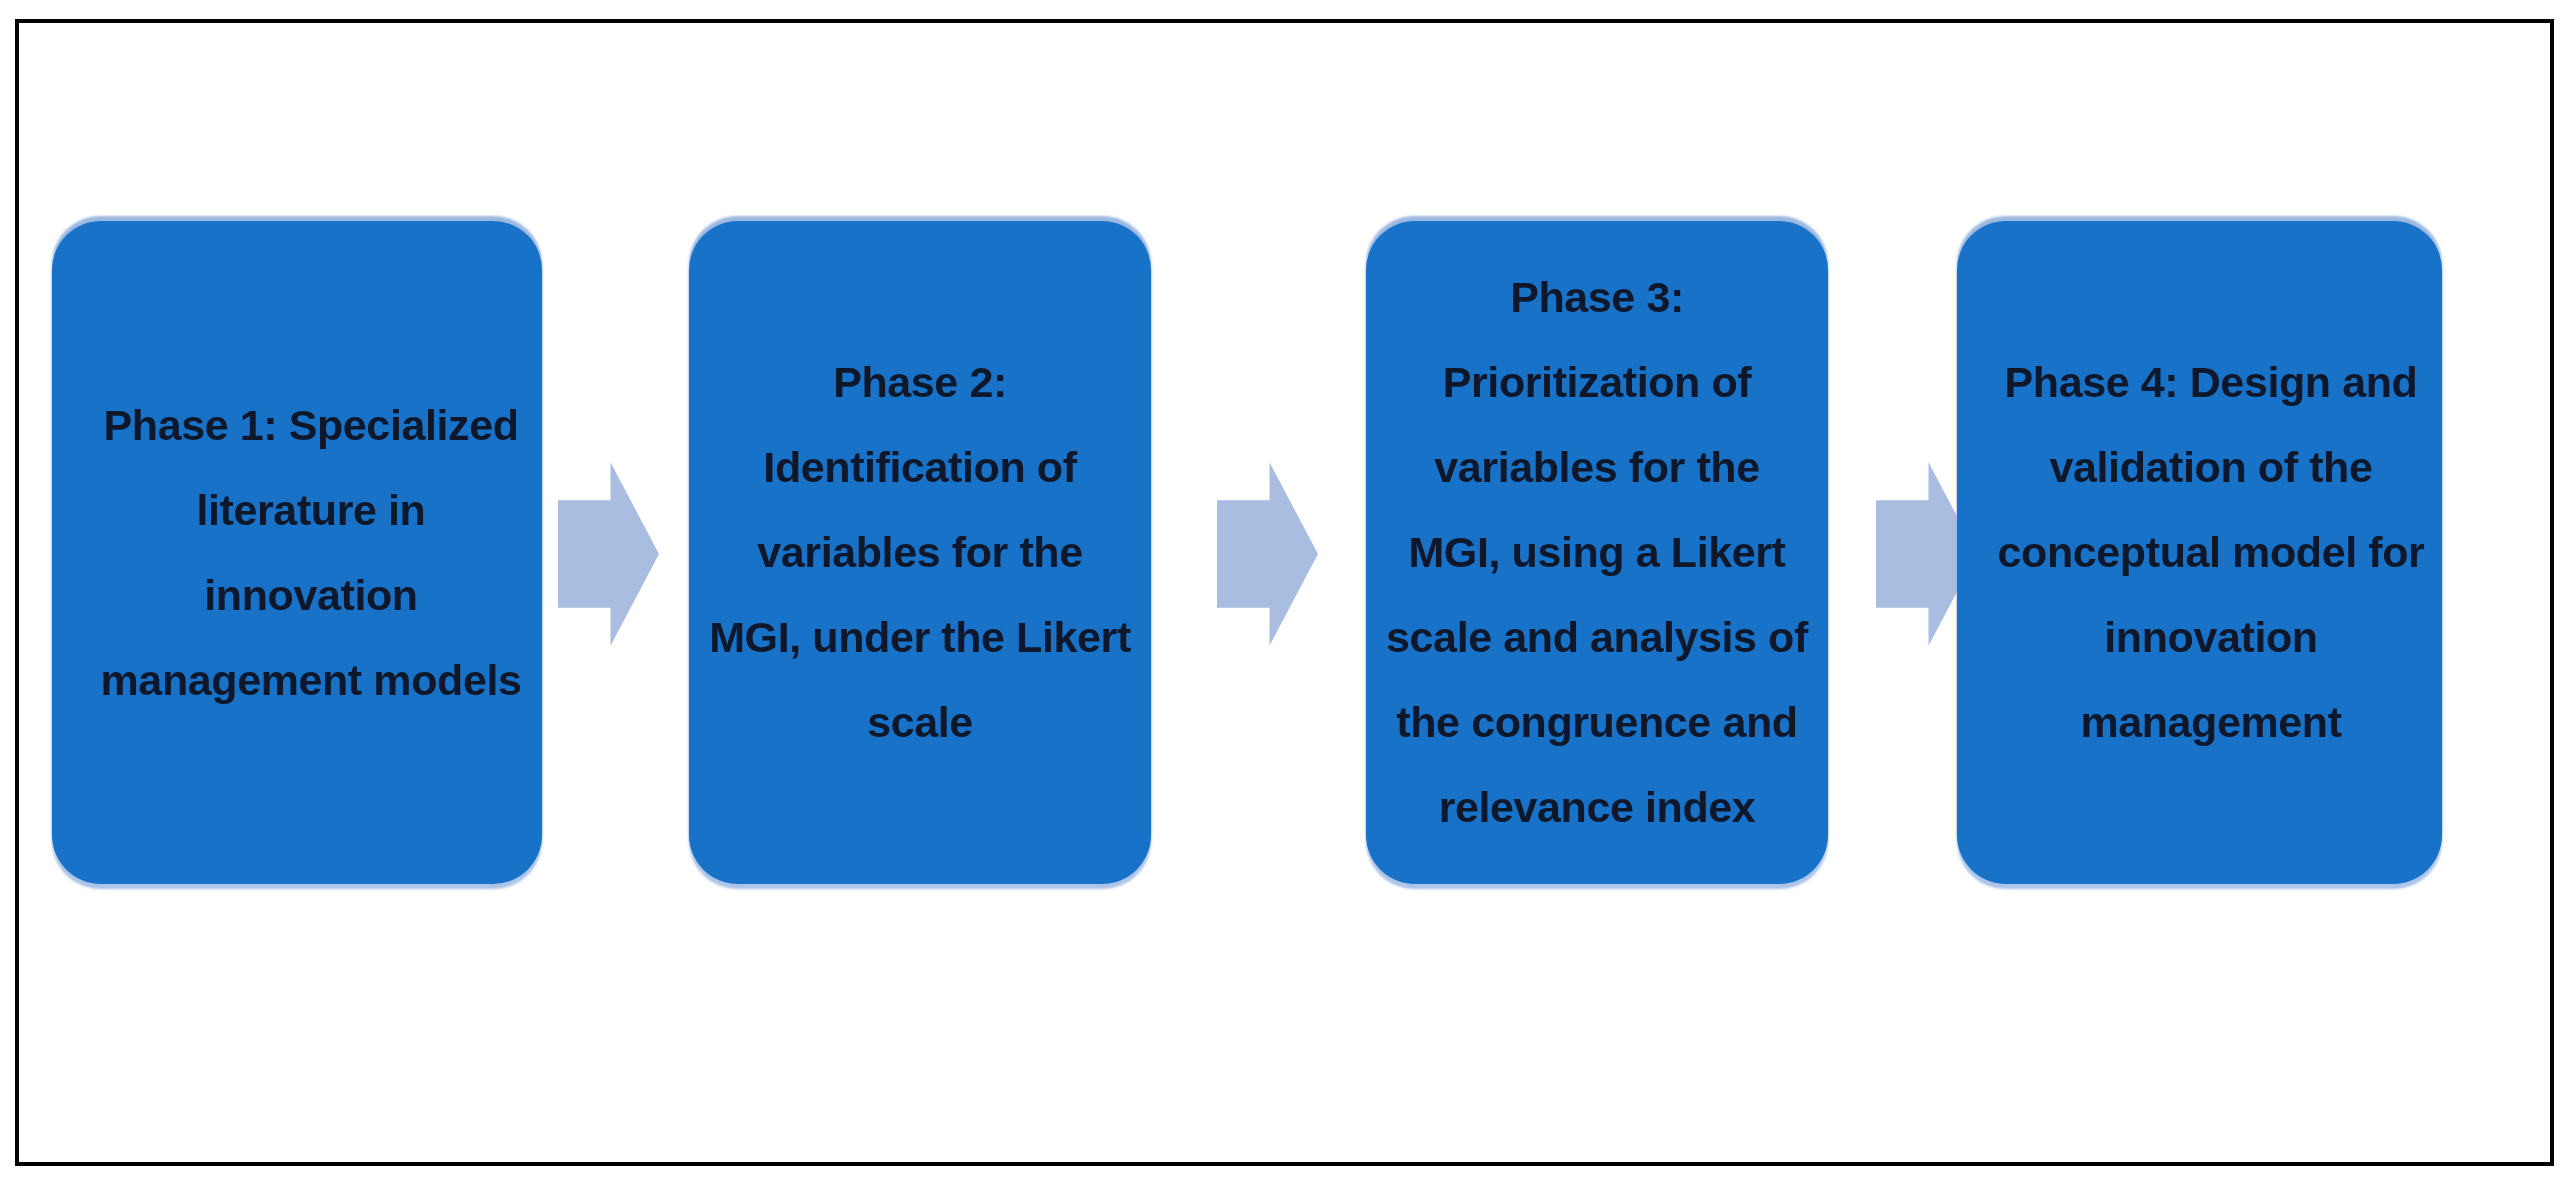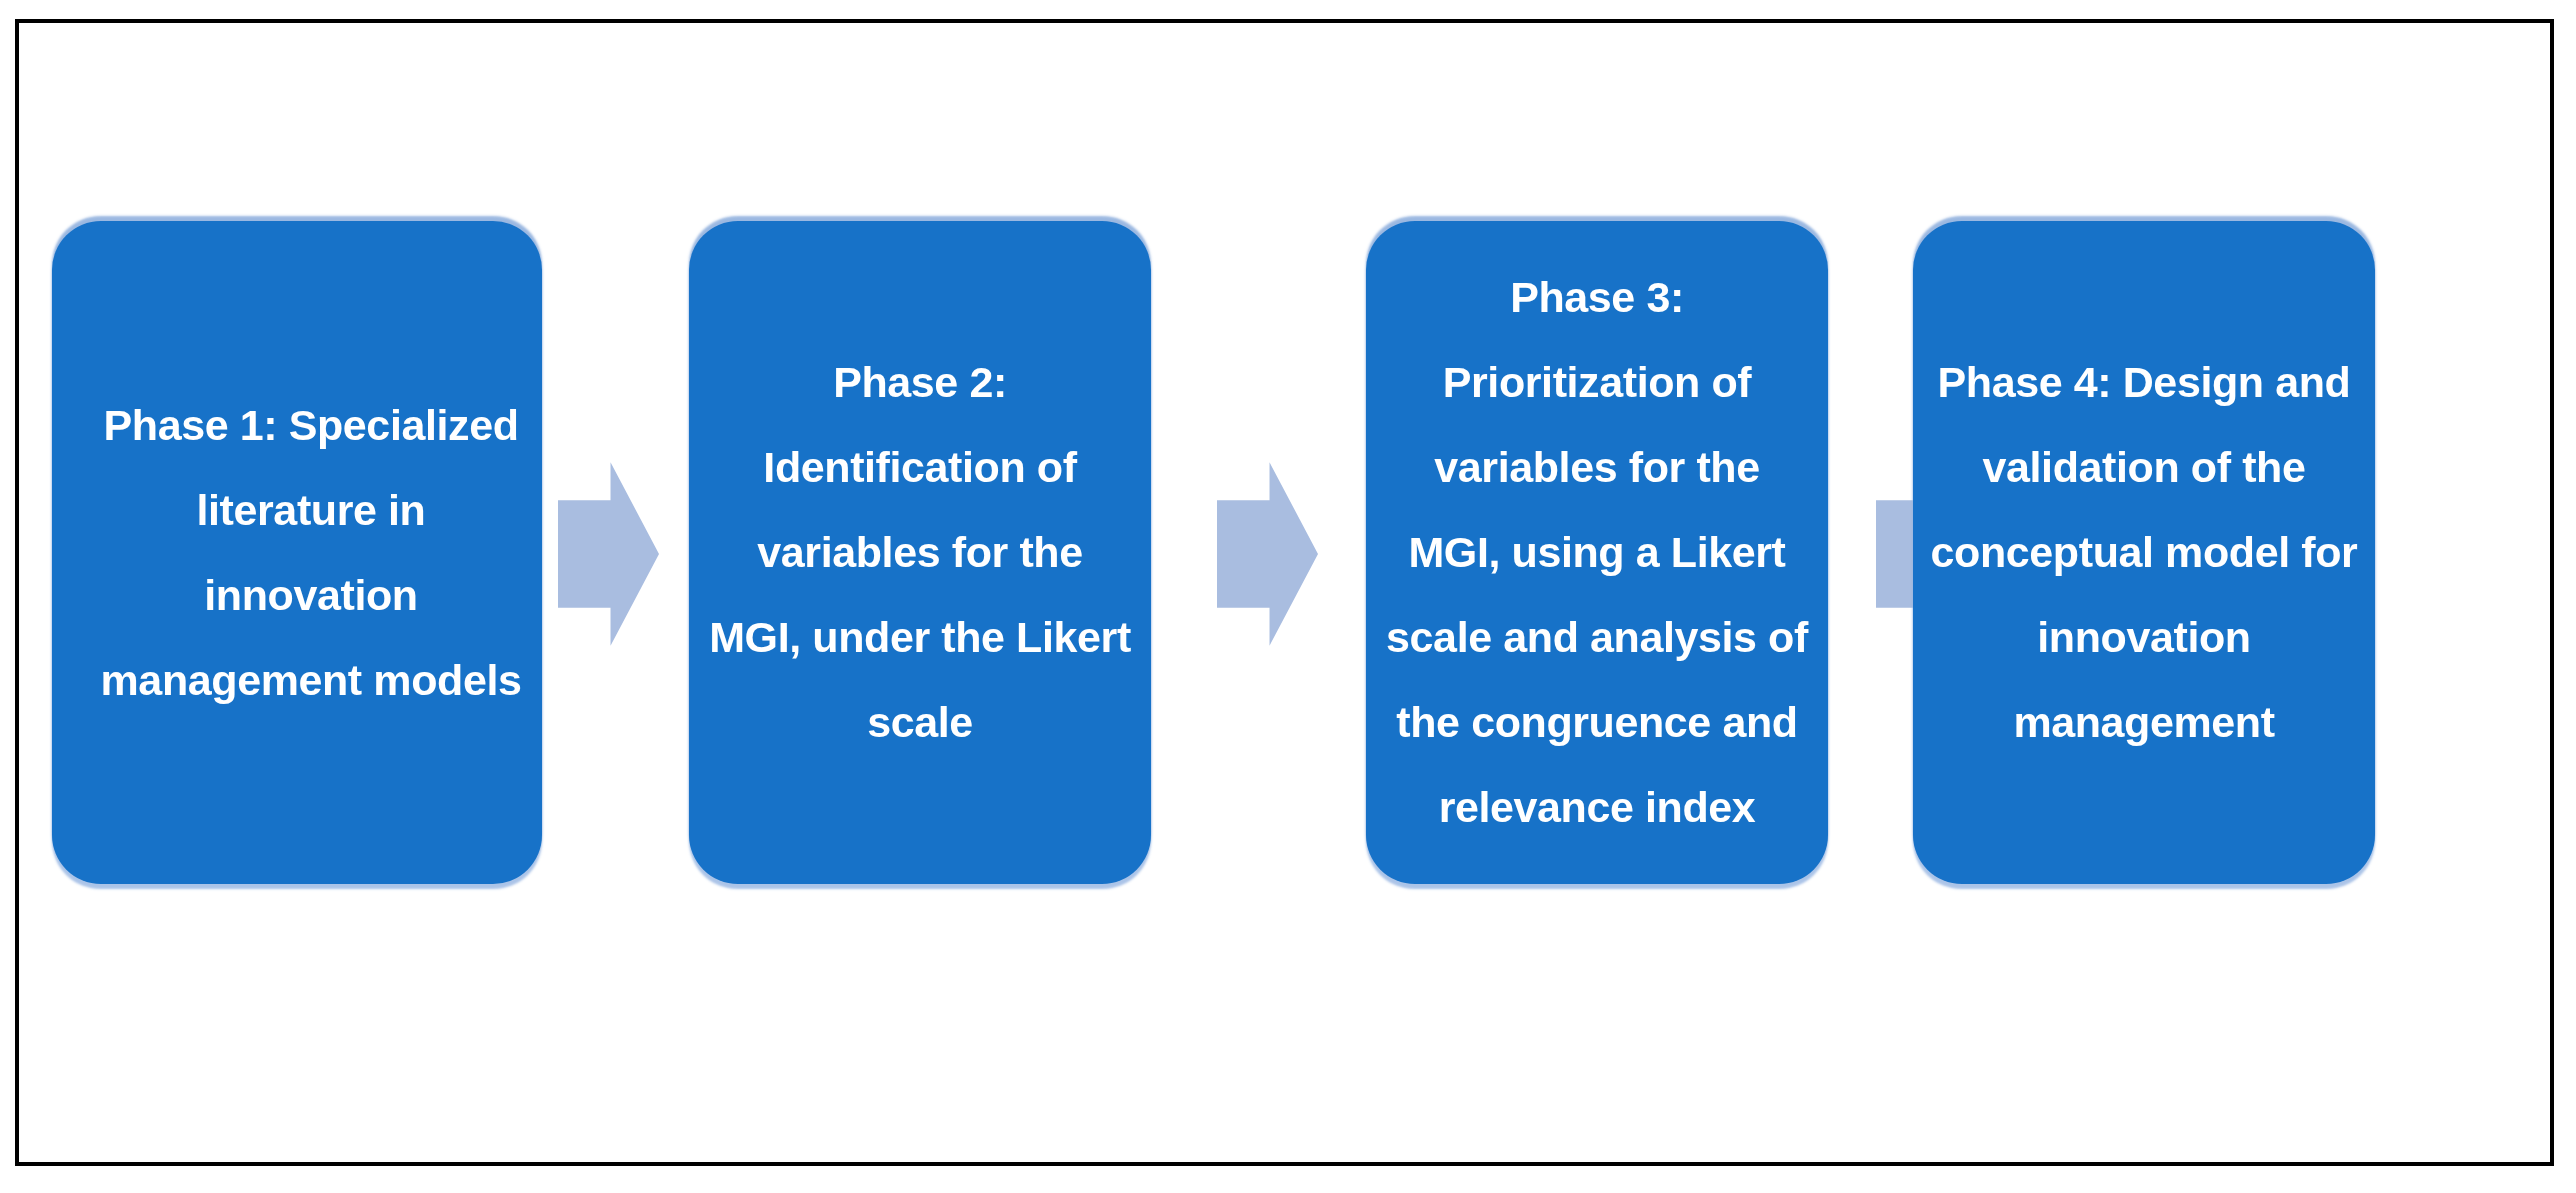--- a/index.html
+++ b/index.html
@@ -33,26 +33,26 @@
     border-radius: 49px;
     display: flex;
     align-items: center;
     justify-content: center;
     box-shadow: 0 -4.9px 2.4px -0.8px rgba(138, 172, 220, 0.85),
                 0 5.7px 2.4px -0.8px rgba(162, 190, 230, 0.9);
   }
   .phase-box.b1 { left: 52px; padding-left: 28px;   }
   .phase-box.b2 { left: 689px;  }
   .phase-box.b3 { left: 1366px; }
-  .phase-box.b4 { left: 1913px; }
+  .phase-box.b4 { left: 1957px; padding-left: 23px; }
   .phase-text {
     width: 100%;
     padding: 0 13px;
     box-sizing: border-box;
-    color: #ffffff;
+    color: #0f172a;
     font-size: 43px;
     font-weight: 700;
     line-height: 85px;
     letter-spacing: -0.4px;
     text-align: center;
     white-space: pre-line;
   }
   .flow-arrow {
     position: absolute;
     top: 462px;

